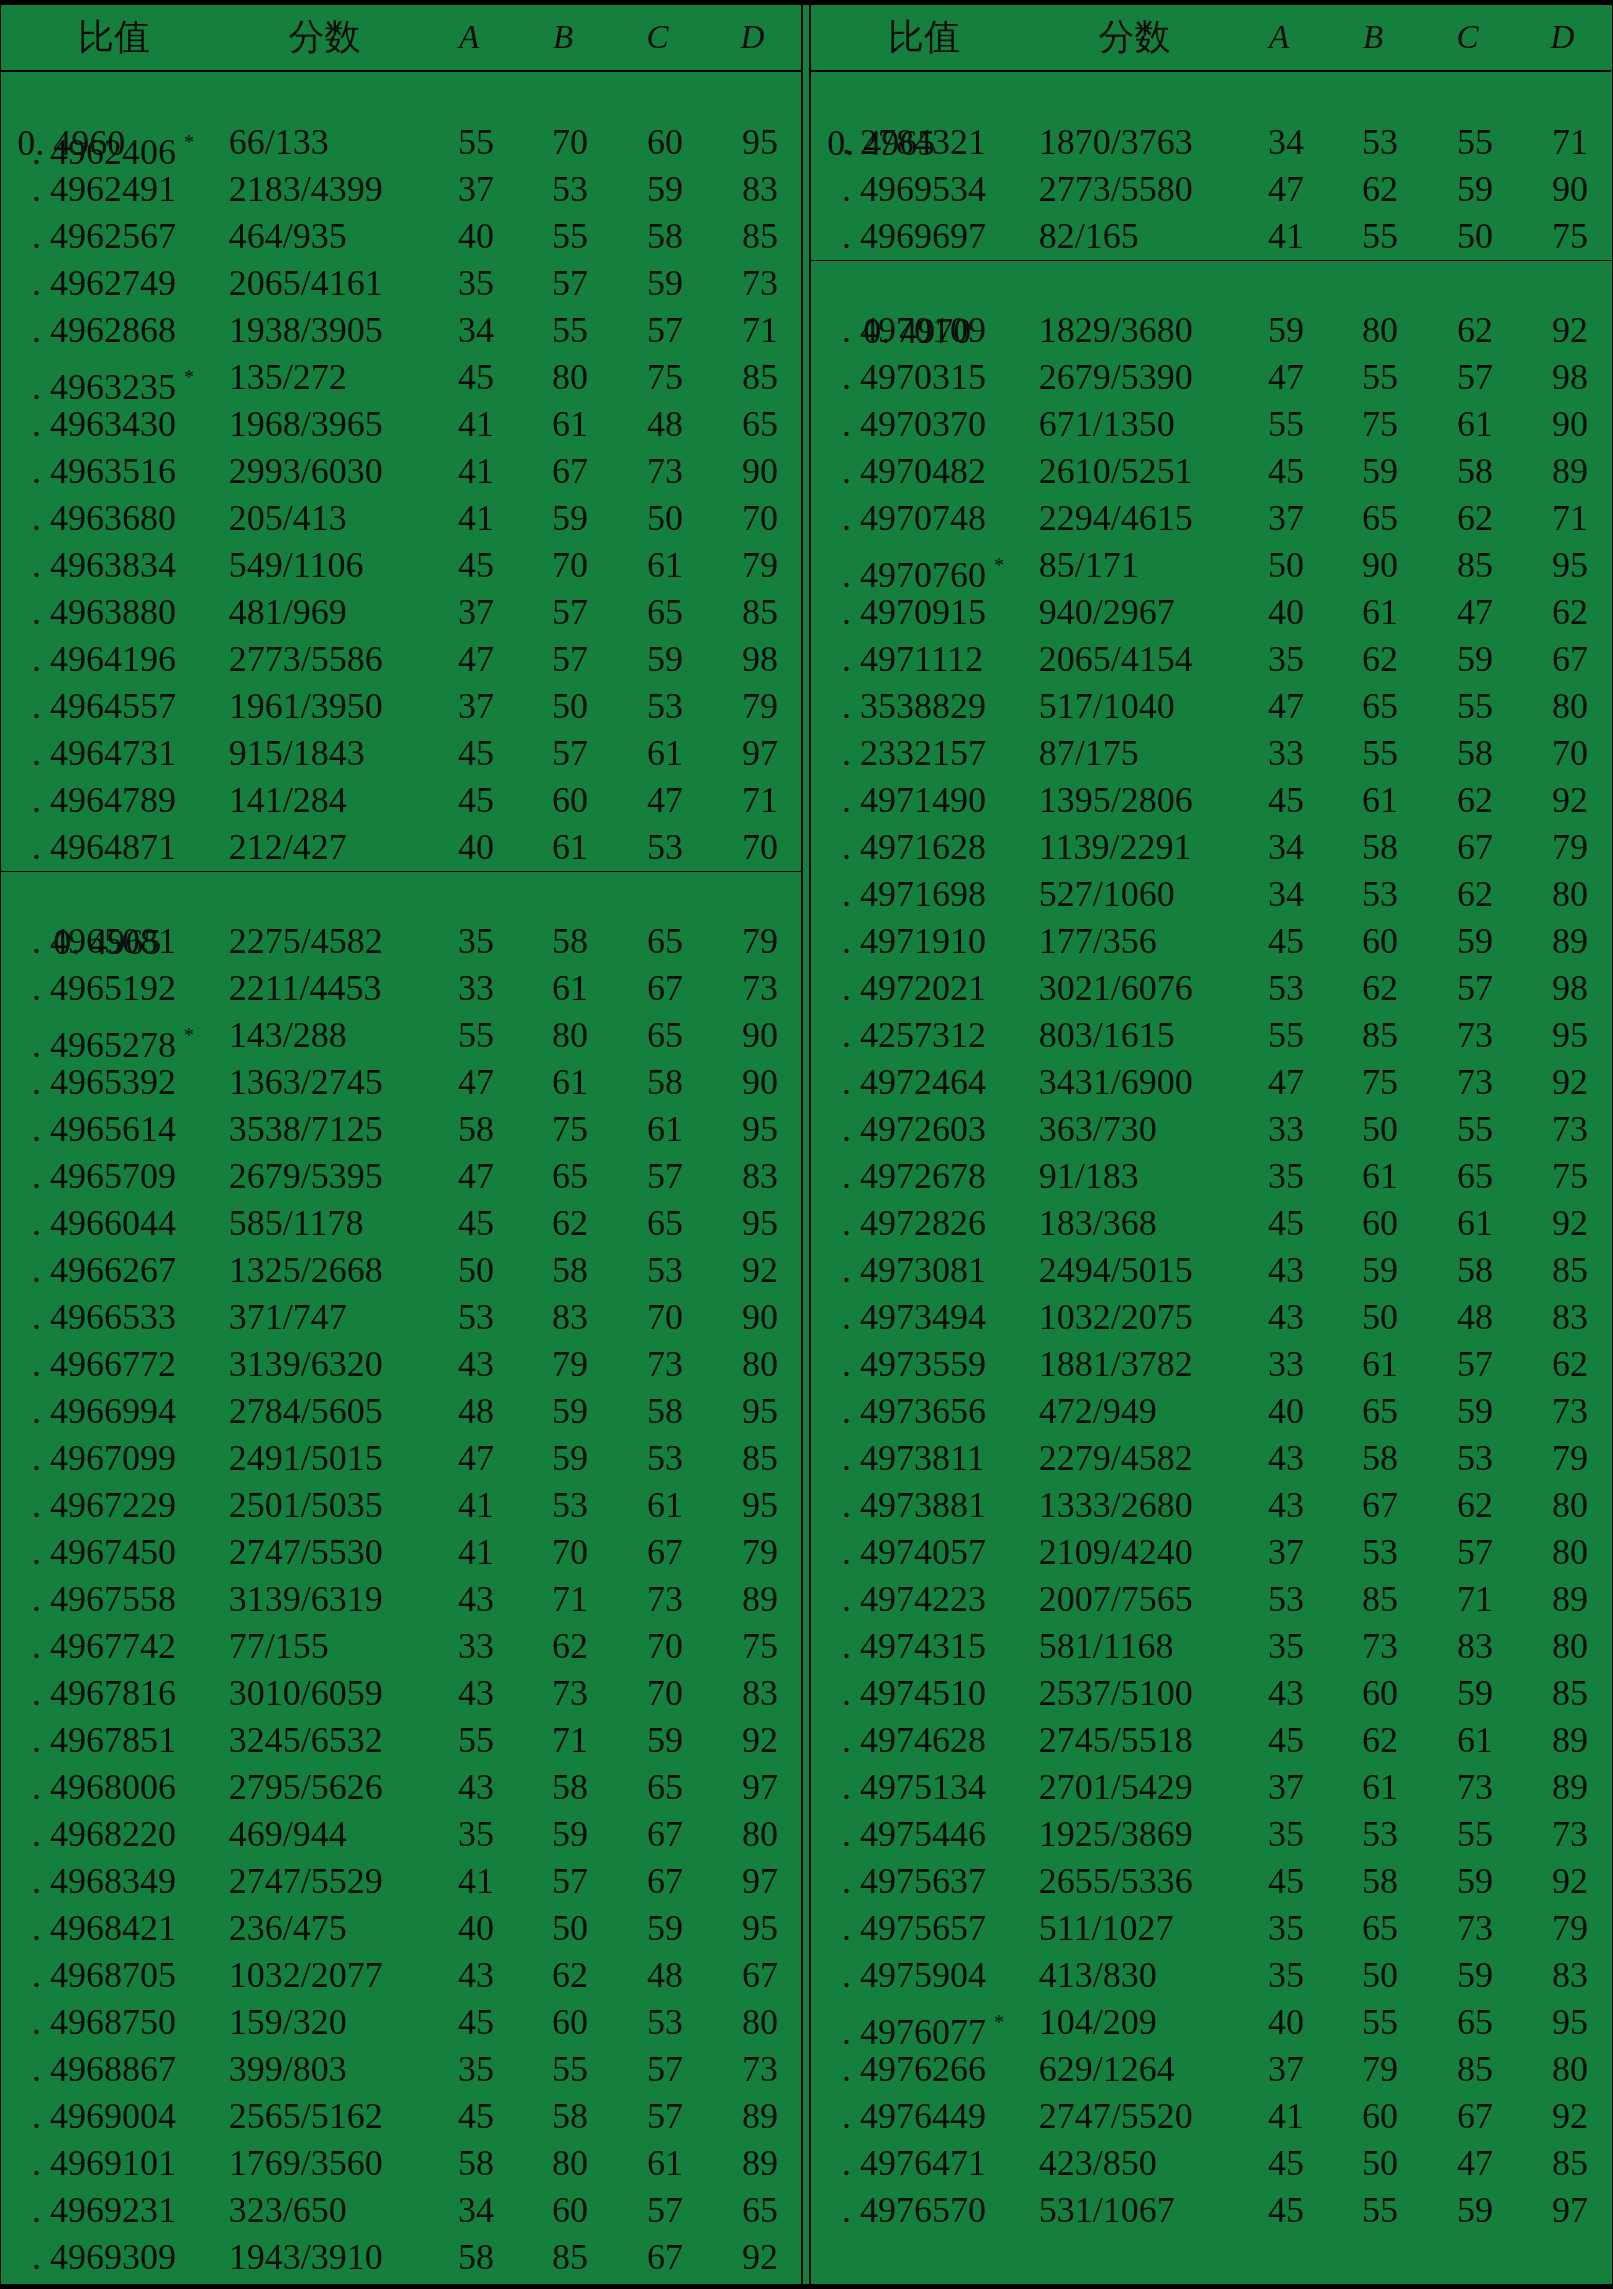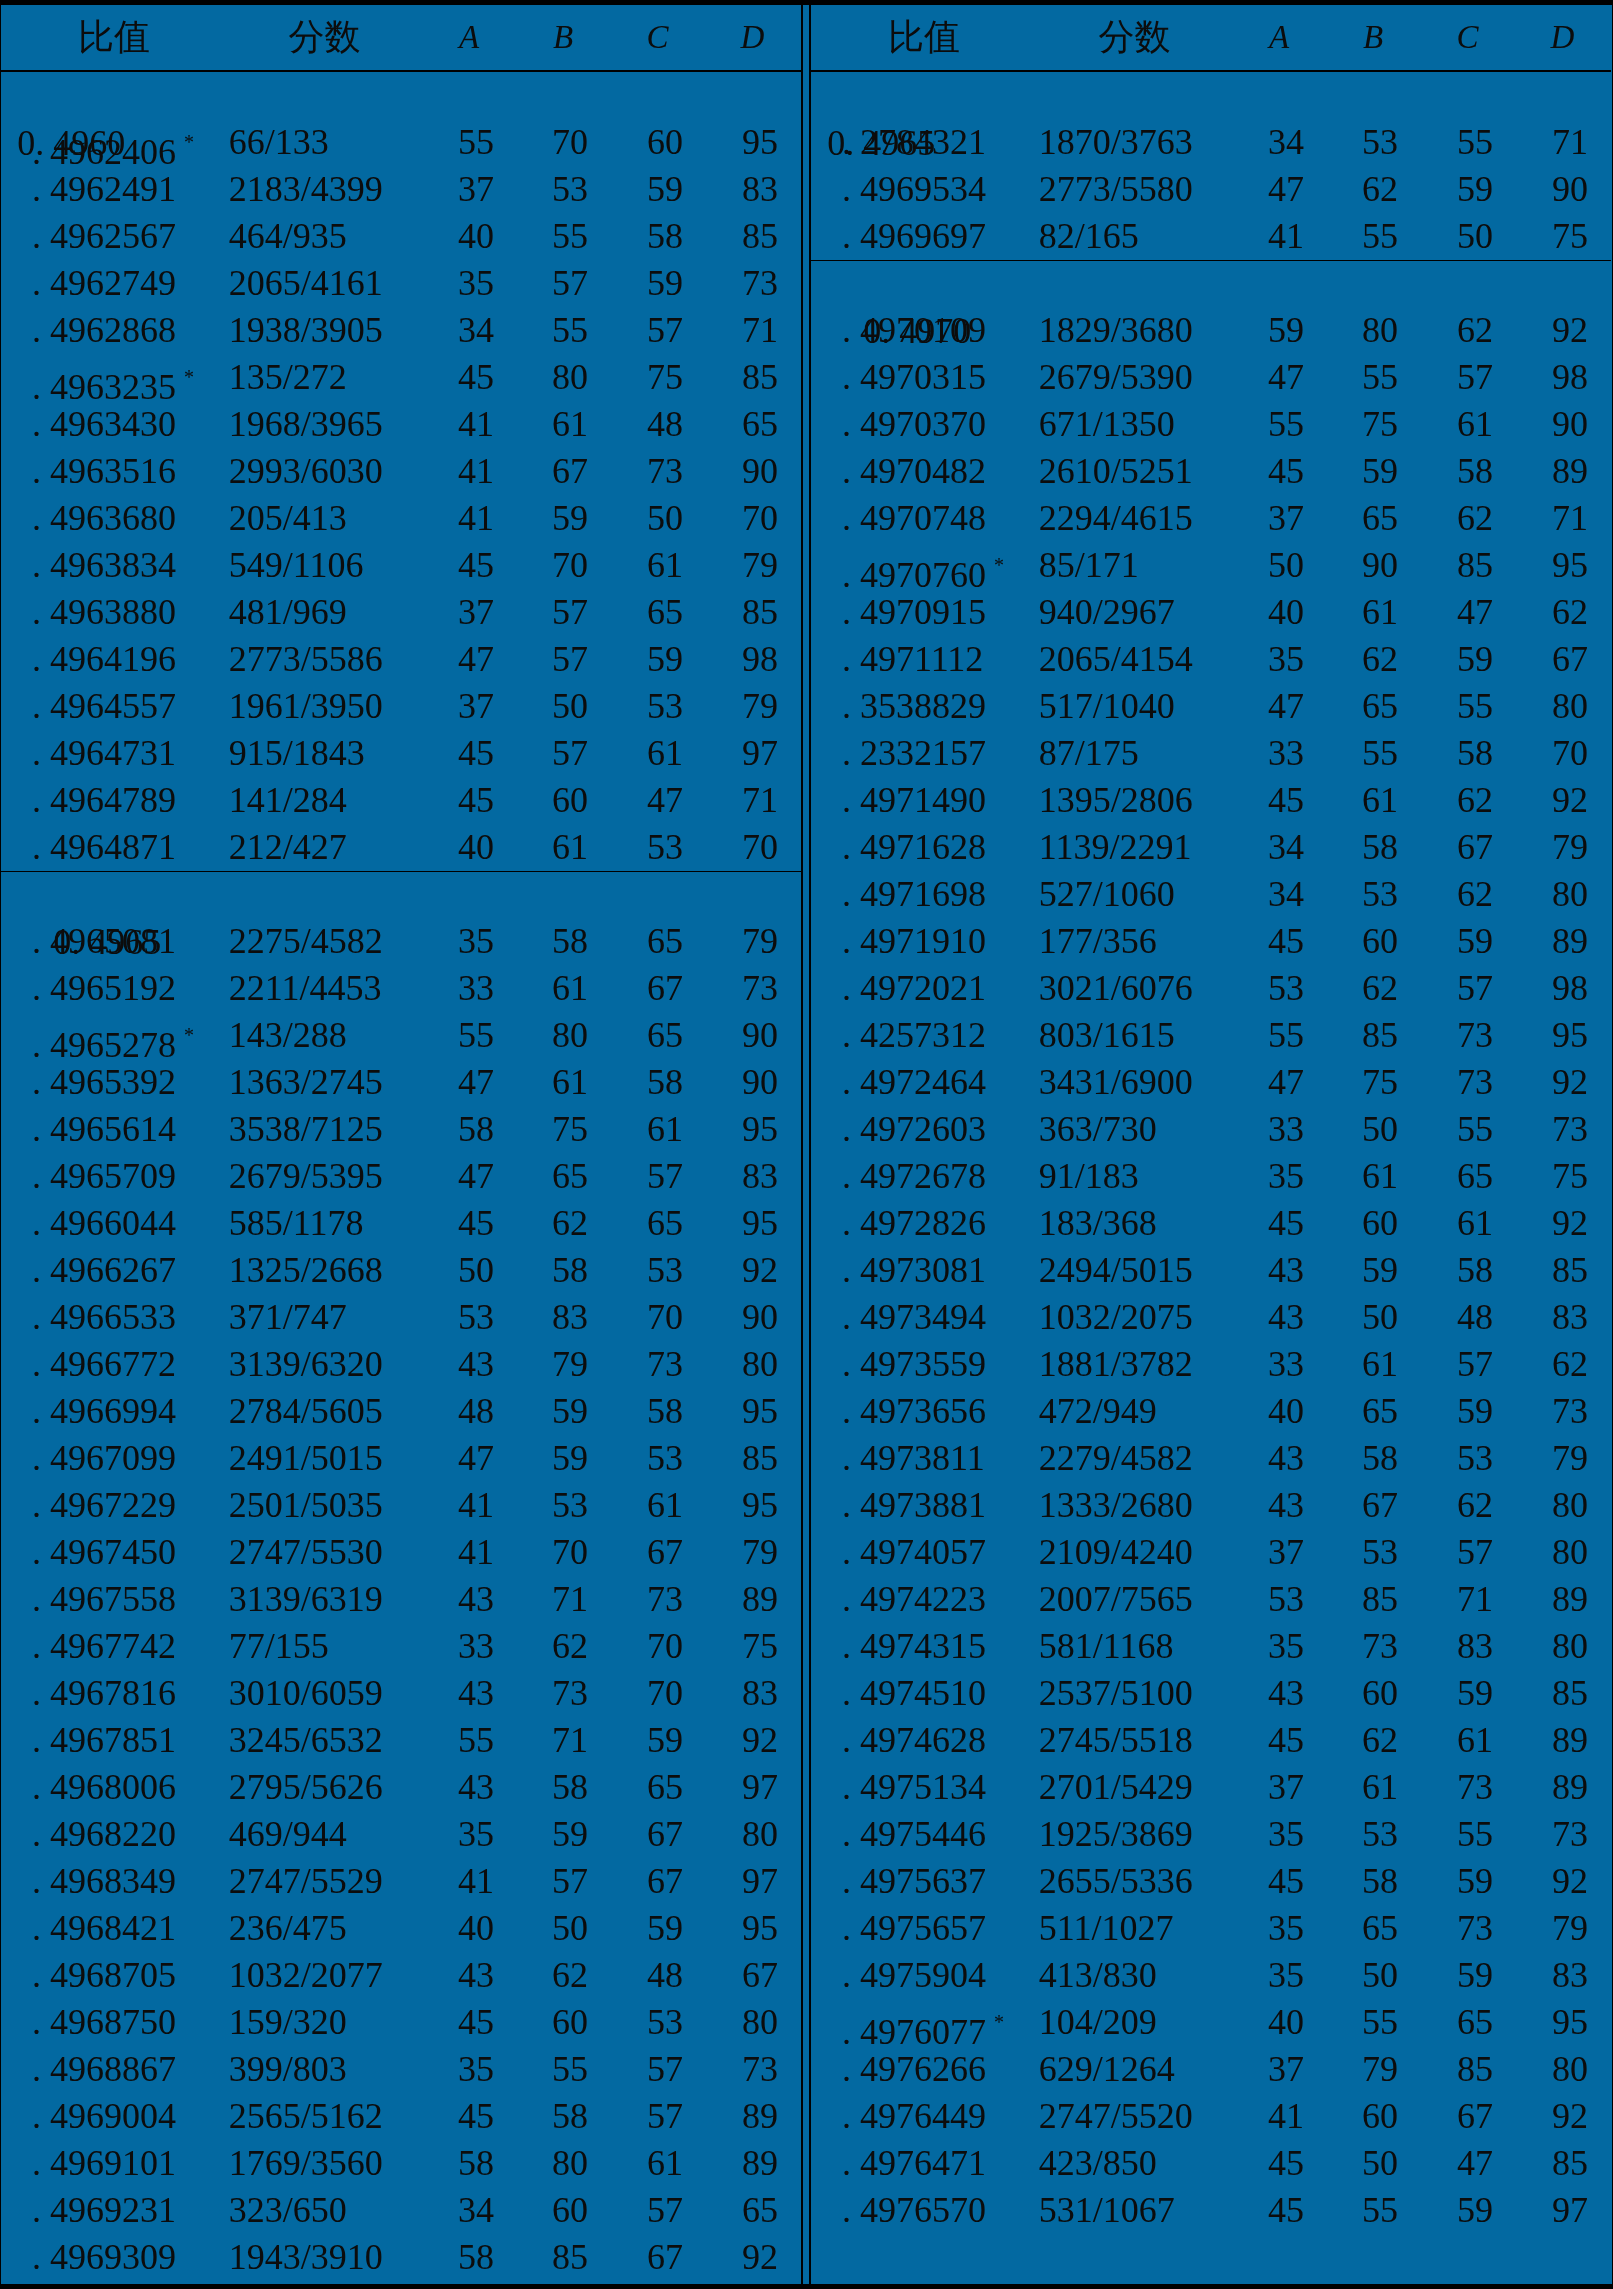--- a/index.html
+++ b/index.html
@@ -5,21 +5,21 @@
   * { box-sizing: border-box; margin: 0; padding: 0; }
   html, body { background: #ffffff; }
   body {
     width: 1614px;
     font-family: "Liberation Serif", "DejaVu Serif", serif;
     color: #0c0c0c;
   }
   .page {
     width: 1614px;
     height: 2290px;
-    background: #0369a1;
+    background: #15803d;
     border-top: 5.4px solid #000;
     border-bottom: 6.3px solid #000;
     border-left: 1.8px solid #000;
     border-right: 2.7px solid #000;
     display: flex;
     overflow: hidden;
   }
   .half { width: 800px; }
   .divider {
     width: 10px;

